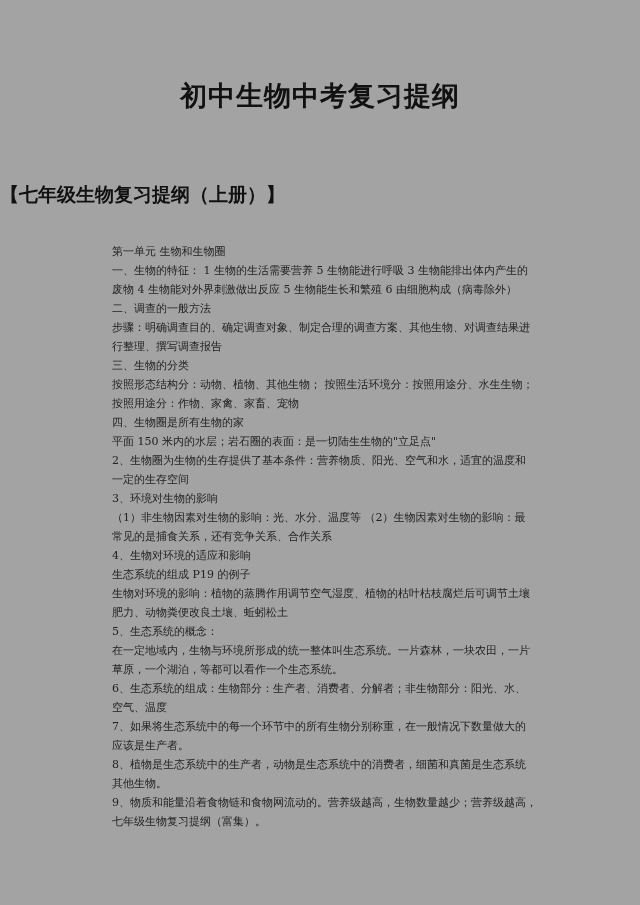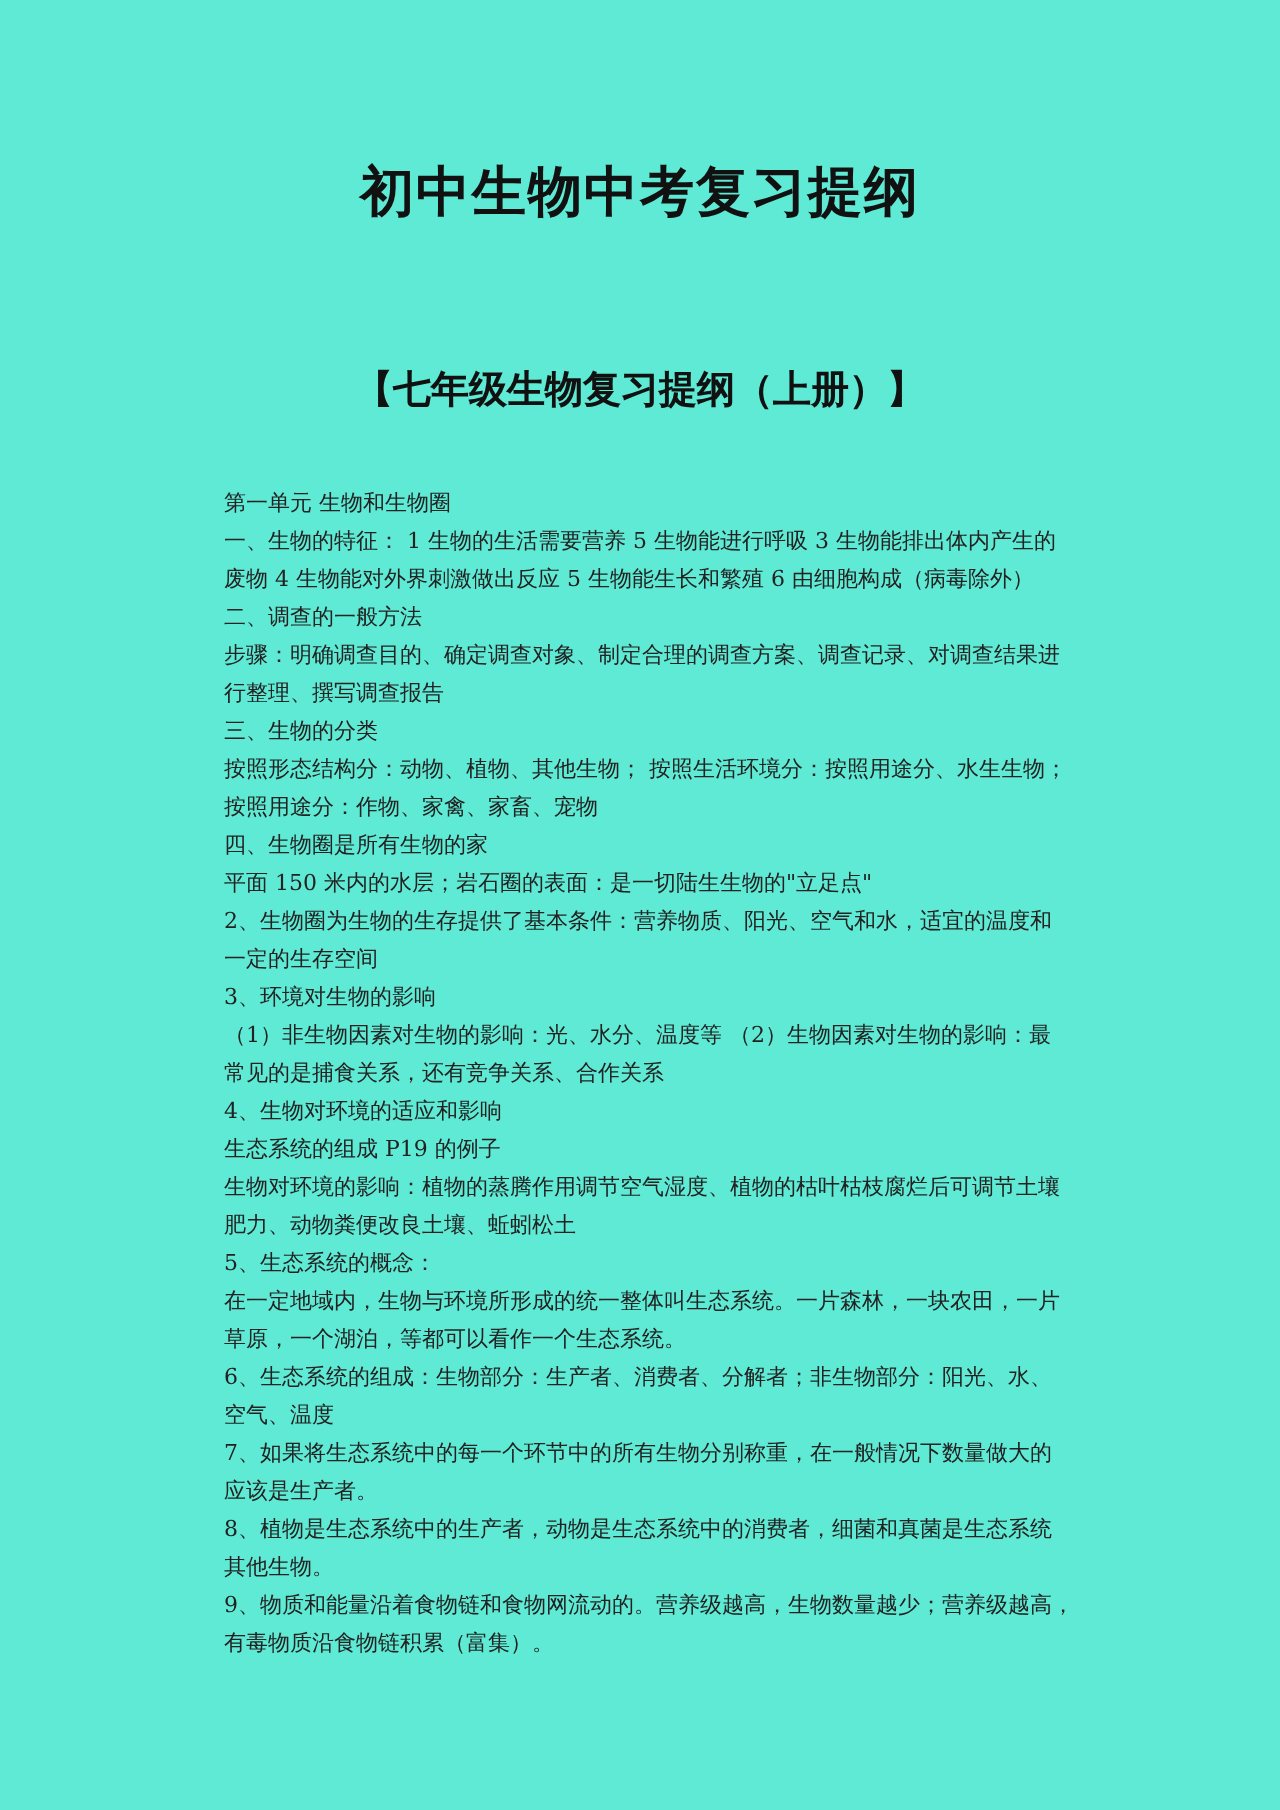--- a/index.html
+++ b/index.html
@@ -1,34 +1,34 @@
 <!DOCTYPE html>
 <html><head>
 <meta charset="utf-8">
 <style>
   html, body { margin: 0; padding: 0; background: #ffffff; }
   body { width: 640px; height: 905px; position: relative; overflow: hidden; font-family: "DejaVu Serif", "Liberation Serif", serif; color: #111; }
-  .page { position: absolute; left: 0; top: 0; width: 640px; height: 905px; background: #5eead4; }
+  .page { position: absolute; left: 0; top: 0; width: 640px; height: 905px; background: #a3a3a3; }
   .title { position: absolute; top: 78px; left: 0; width: 640px; text-align: center; font-size: 27px; font-weight: bold; letter-spacing: 1px; color: #111; font-family: "DejaVu Sans", "Liberation Sans", sans-serif; }
-  .subtitle { position: absolute; top: 182px; left: 0; width: 640px; text-align: center; font-size: 19px; font-weight: bold; color: #111; font-family: "DejaVu Sans", "Liberation Sans", sans-serif; }
+  .subtitle { position: absolute; top: 182px; left: 0; width: 640px; font-size: 19px; font-weight: bold; color: #111; font-family: "DejaVu Sans", "Liberation Sans", sans-serif; }
   .body { position: absolute; top: 242px; left: 112px; width: 458px; font-size: 11px; line-height: 19px; color: #222; }
   .body p { margin: 0; white-space: nowrap; overflow: visible; }
 </style>
 </head>
 <body>
 
 <div class="page">
   <div class="title">初中生物中考复习提纲</div>
   <div class="subtitle">【七年级生物复习提纲（上册）】</div>
   <div class="body">
     <p>第一单元  生物和生物圈</p>
     <p>一、生物的特征：  1 生物的生活需要营养 5 生物能进行呼吸 3 生物能排出体内产生的</p>
     <p>废物 4 生物能对外界刺激做出反应  5 生物能生长和繁殖  6 由细胞构成（病毒除外）</p>
     <p>二、调查的一般方法</p>
-    <p>步骤：明确调查目的、确定调查对象、制定合理的调查方案、调查记录、对调查结果进</p>
+    <p>步骤：明确调查目的、确定调查对象、制定合理的调查方案、其他生物、对调查结果进</p>
     <p>行整理、撰写调查报告</p>
     <p>三、生物的分类</p>
     <p>按照形态结构分：动物、植物、其他生物；  按照生活环境分：按照用途分、水生生物；</p>
     <p>按照用途分：作物、家禽、家畜、宠物</p>
     <p>四、生物圈是所有生物的家</p>
     <p>平面 150 米内的水层；岩石圈的表面：是一切陆生生物的"立足点"</p>
     <p>2、生物圈为生物的生存提供了基本条件：营养物质、阳光、空气和水，适宜的温度和</p>
     <p>一定的生存空间</p>
     <p>3、环境对生物的影响</p>
     <p>（1）非生物因素对生物的影响：光、水分、温度等  （2）生物因素对生物的影响：最</p>
@@ -40,15 +40,15 @@
     <p>5、生态系统的概念：</p>
     <p>在一定地域内，生物与环境所形成的统一整体叫生态系统。一片森林，一块农田，一片</p>
     <p>草原，一个湖泊，等都可以看作一个生态系统。</p>
     <p>6、生态系统的组成：生物部分：生产者、消费者、分解者；非生物部分：阳光、水、</p>
     <p>空气、温度</p>
     <p>7、如果将生态系统中的每一个环节中的所有生物分别称重，在一般情况下数量做大的</p>
     <p>应该是生产者。</p>
     <p>8、植物是生态系统中的生产者，动物是生态系统中的消费者，细菌和真菌是生态系统</p>
     <p>其他生物。</p>
     <p>9、物质和能量沿着食物链和食物网流动的。营养级越高，生物数量越少；营养级越高，</p>
-    <p>有毒物质沿食物链积累（富集）。</p>
+    <p>七年级生物复习提纲（富集）。</p>
   </div>
 </div>
 
 </body></html>

